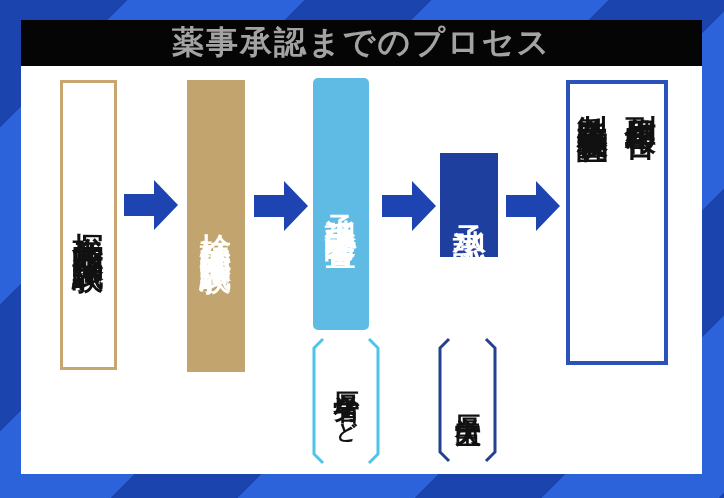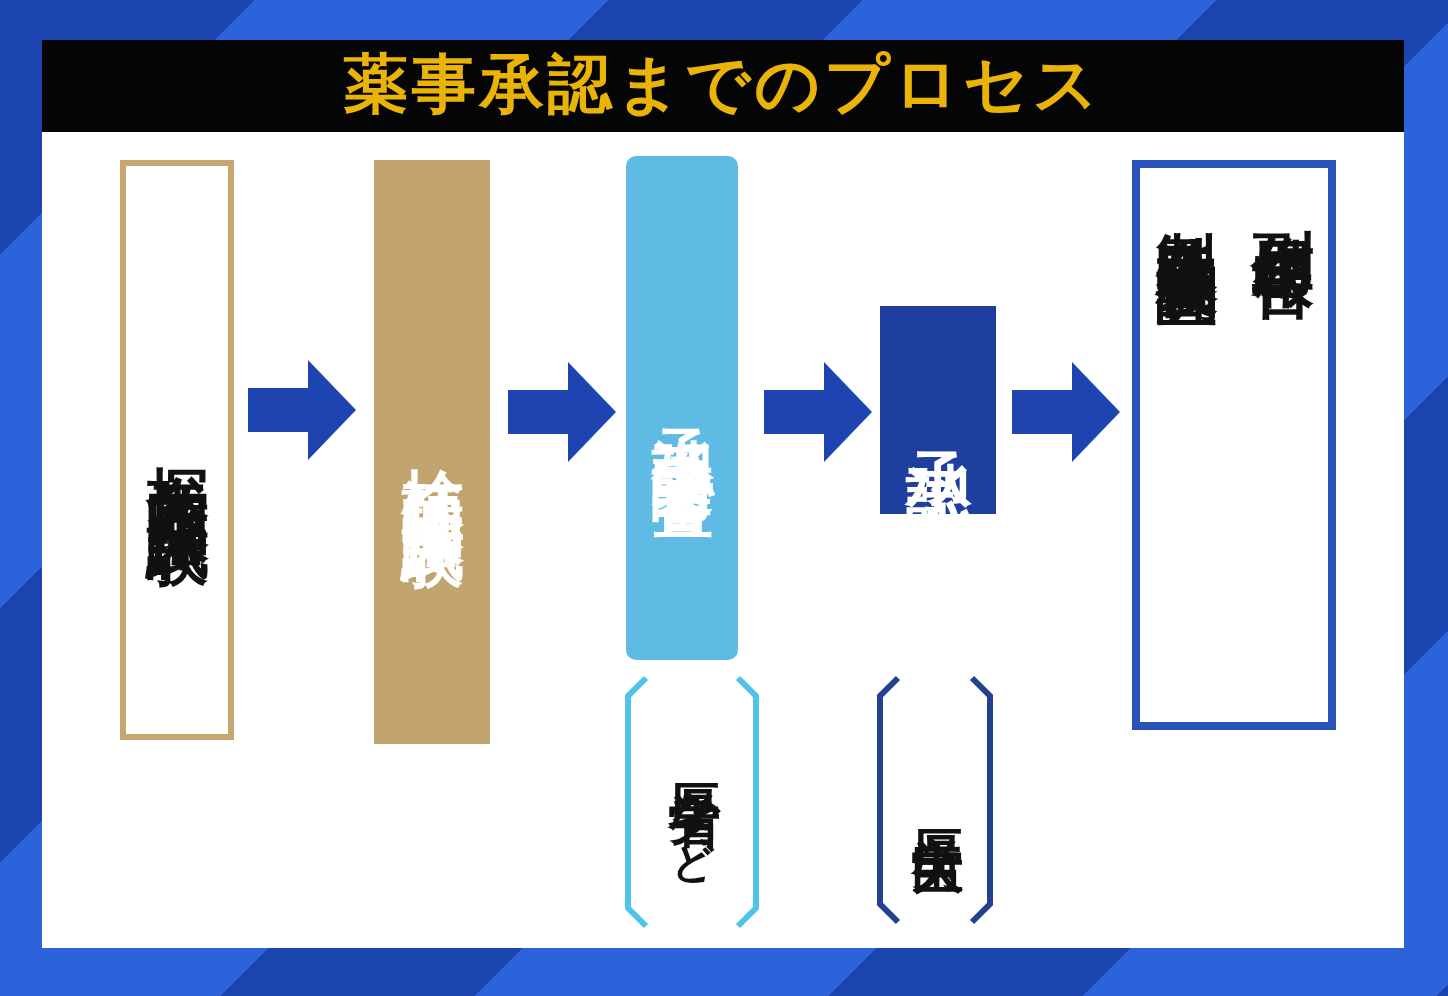--- a/index.html
+++ b/index.html
@@ -10,21 +10,21 @@
   }
   .panel{
     position:absolute;left:21px;top:20px;width:681px;height:454px;
     background:#ffffff;
   }
   .title-bar{
     position:absolute;left:0;top:0;width:100%;height:46px;background:#050505;
     display:flex;align-items:center;justify-content:center;
   }
   .title-bar .title{
-    color:#eab308;font-size:32px;font-weight:800;letter-spacing:2px;white-space:nowrap;
+    color:#a3a3a3;font-size:32px;font-weight:800;letter-spacing:2px;white-space:nowrap;
   }
   .step{
     position:absolute;box-sizing:border-box;
     display:flex;align-items:center;justify-content:center;
   }
   .vtext{
     writing-mode:vertical-rl;text-orientation:upright;
     font-weight:800;white-space:nowrap;
   }
   .step-1{left:39px;top:60px;width:57px;height:290px;background:#ffffff;border:3px solid #c7a76f;color:#111;}

